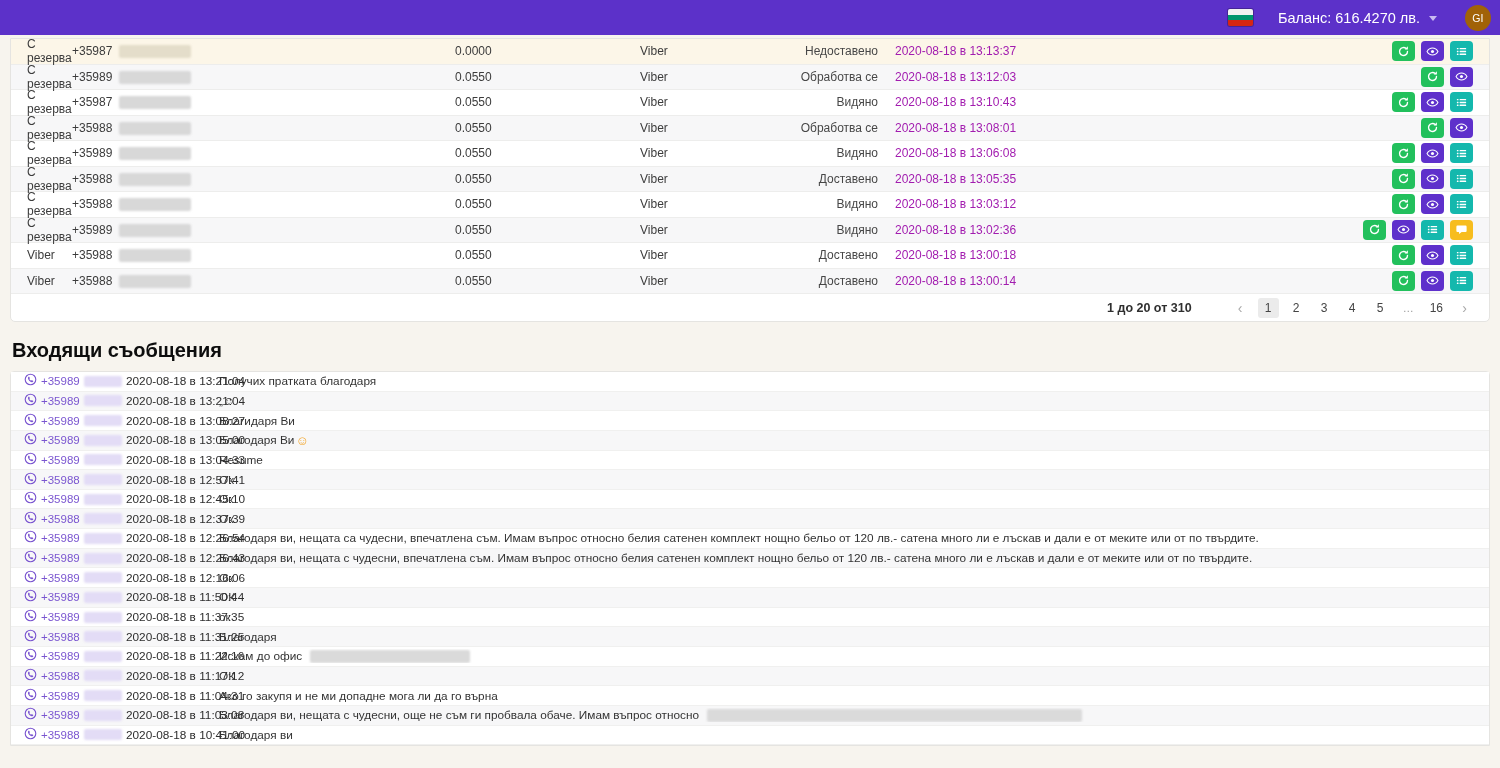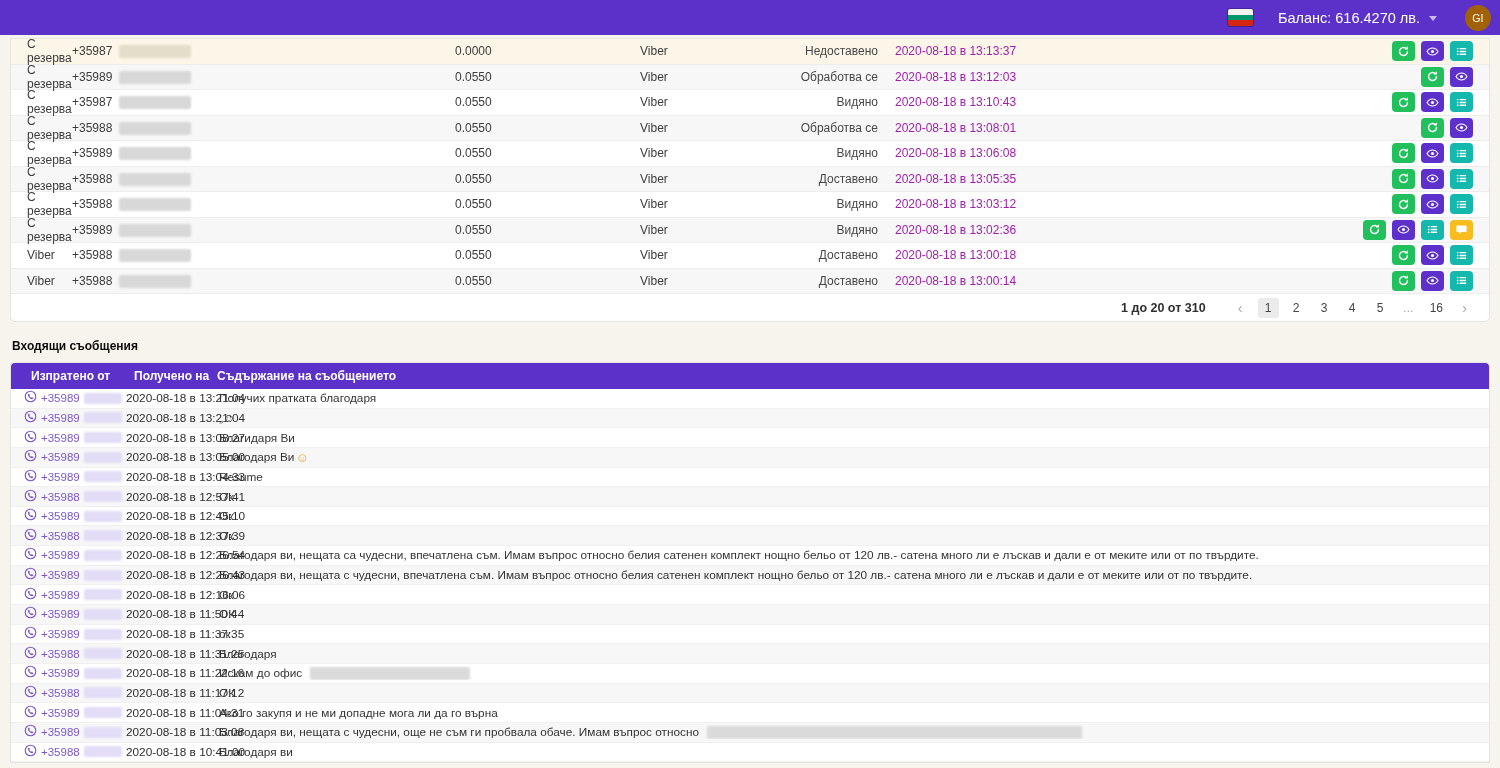--- a/index.html
+++ b/index.html
@@ -35,29 +35,29 @@
   .c-status{width:98px;flex:none;text-align:right;color:#474747;}
   .c-time{margin-left:17px;width:170px;flex:none;color:#a21caf;}
   .c-actions{flex:1;display:flex;justify-content:flex-end;gap:6px;padding-right:16px;}
   .abtn{width:23px;height:20px;border:none;border-radius:4px;display:flex;align-items:center;justify-content:center;cursor:pointer;padding:0;}
   .abtn svg{width:13px;height:13px;display:block;}
   .abtn.refresh{background:#22c05c;}
   .abtn.eye{background:#5e30cb;}
   .abtn.list{background:#14b8ad;}
   .abtn.chat{background:#f7bd1e;}
   
-  .pagi{height:27px;display:flex;align-items:center;justify-content:flex-end;gap:24px;padding-right:14px;}
+  .pagi{height:27px;display:flex;align-items:center;justify-content:flex-end;gap:38px;padding-right:14px;}
   .pagi-info{font-size:12.5px;font-weight:bold;color:#2f2f2f;}
   .pager{display:flex;align-items:center;gap:7px;}
   .pg{min-width:21px;height:20px;display:flex;align-items:center;justify-content:center;font-size:12px;border-radius:3px;cursor:pointer;background:transparent;border:none;color:#444;font-family:"Liberation Sans",sans-serif;padding:0 4px;}
   .pg.active{background:#ebebeb;}
   .pg.arrow{color:#a8a8a8;font-size:14px;}
   .pg.dots{color:#999;font-size:11px;cursor:default;}
   
-  .section-title{font-size:12px;font-weight:bold;color:#0d0d0d;margin:17px 0 9px 12px;}
+  .section-title{font-size:20px;font-weight:bold;color:#0d0d0d;margin:17px 0 9px 12px;}
   .icard{margin:0 10px;background:#fff;border:1px solid #e5e4e1;border-radius:4px 4px 0 0;}
   .ihead{height:26px;background:#5c31c9;border-radius:4px 4px 0 0;display:flex;align-items:center;color:#fff;font-weight:bold;font-size:12px;}
   .ihead .h1{width:103px;padding-left:20px;flex:none;}
   .ihead .h2{width:103px;padding-left:20px;flex:none;}
   .ihead .h3{flex:1;}
   .irow{height:19.65px;display:flex;align-items:center;border-bottom:1px solid #f0f0ef;font-size:11.8px;color:#333;background:#fff;}
   .irow:nth-child(even){background:#f7f7f8;}
   .i-c1{width:103px;padding-left:13px;flex:none;display:flex;align-items:center;gap:4px;}
   .i-c1 svg{width:13px;height:13px;flex:none;}
   .i-phone{color:#7a55d0;font-size:11.5px;cursor:pointer;}
@@ -449,25 +449,20 @@
         <button class="pg dots">…</button>
         <button class="pg">16</button>
         <button class="pg arrow">›</button>
       </div>
   </div>
 </div>
 
 <div class="section-title">Входящи съобщения</div>
 
 <div class="icard">
-  <div class="ihead">
-    <span class="h1">Изпратено от</span>
-    <span class="h2">Получено на</span>
-    <span class="h3">Съдържание на съобщението</span>
-  </div>
   <div id="irows">
       <div class="irow">
         <div class="i-c1">
           <span><svg viewBox="0 0 14 14">
               <circle cx="7" cy="7" r="5.7" fill="none" stroke="#7a55d0" stroke-width="1.2"></circle>
               <path d="M4.9 4 c.4-.2 .7 0 .9 .4 l.4 .9 c.1 .3 0 .6-.2 .8 c-.2 .2-.3 .4-.1 .7 c.3 .6 .8 1 1.3 1.3 c.3 .1 .5 .1 .7-.1 c.2-.3 .5-.4 .8-.2 l.9 .5 c.4 .2 .5 .5 .3 .9 c-.3 .6-1 .9-1.6 .7 C6.5 9.4 5 8 4.4 6.2 c-.2-.9 0-1.8 .5-2.2 z" fill="#7a55d0"></path>
             </svg></span>
           <span class="i-phone">+35989</span>
           <span class="blur-i"></span>
         </div>

